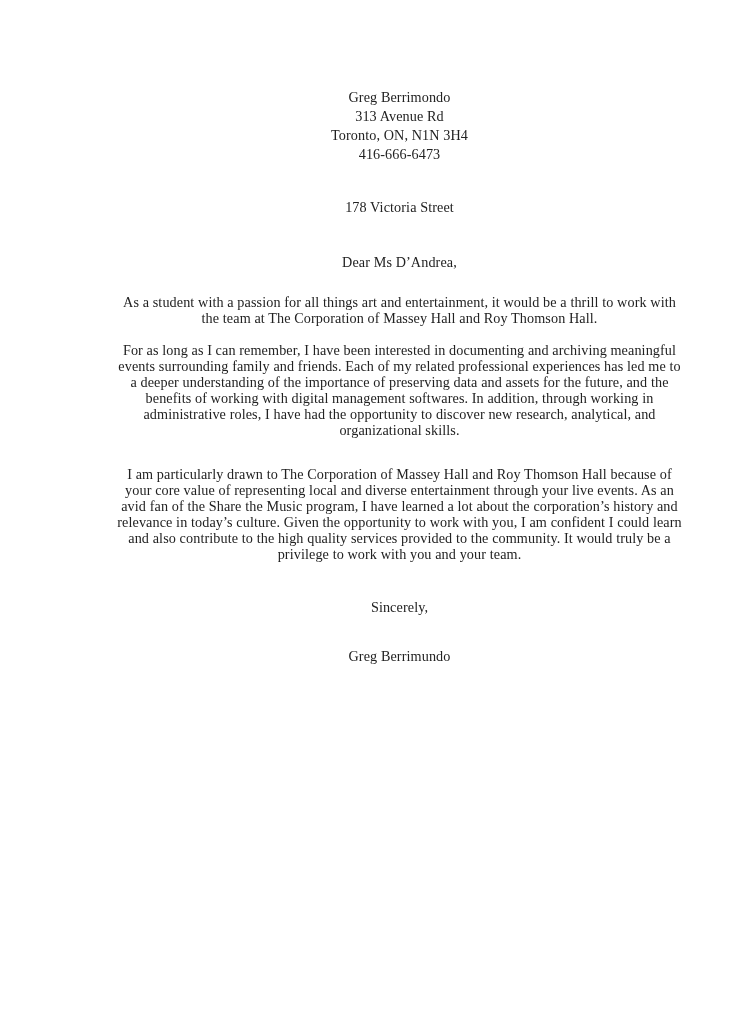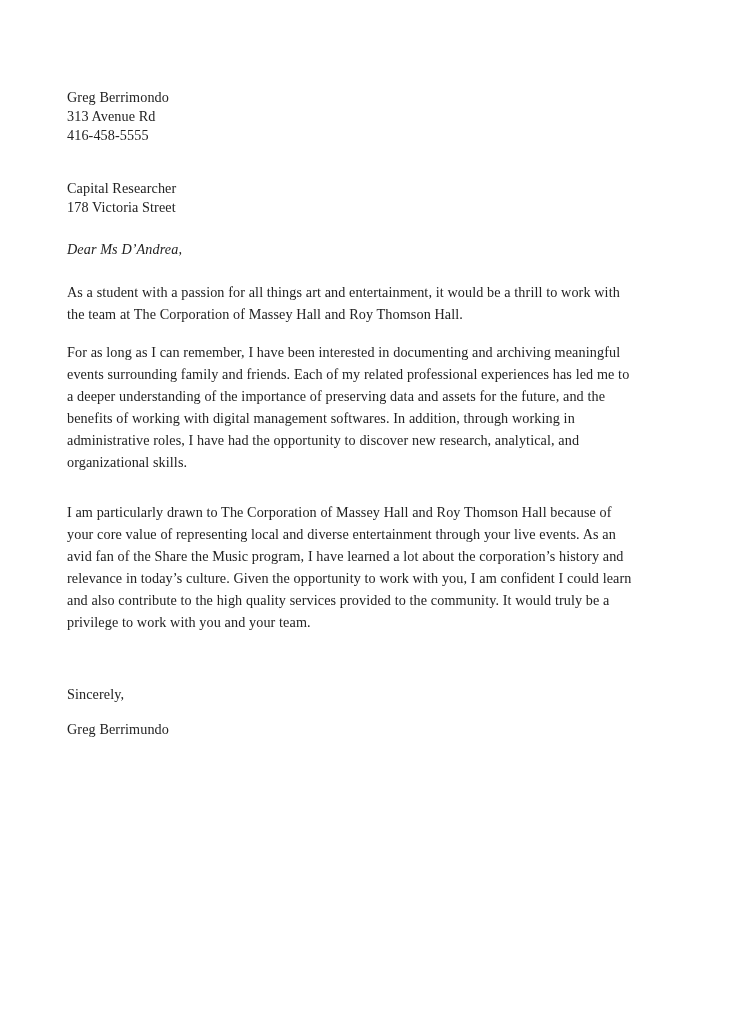--- a/index.html
+++ b/index.html
@@ -17,66 +17,66 @@
     color: #222222;
   }
   .letter {
     position: absolute;
     top: 88px;
     left: 67px;
     width: 665px;
     font-size: 14.2px;
     line-height: 19px;
     letter-spacing: 0.1px;
+    text-align: center;
   }
   .sender-block div {
     line-height: 19px;
   }
   .date-line {
     margin-top: 36px;
   }
   .recipient-block {
     margin-top: 34px;
   }
   .recipient-block div {
     line-height: 19px;
   }
   .salutation {
-    margin-top: 23px;
-    font-style: italic;
+    margin-top: 36px;
   }
   .paragraph {
     white-space: pre-line;
-    line-height: 22px;
+    line-height: 16px;
   }
   .para-1 { margin-top: 22px; }
   .para-2 { margin-top: 16px; }
   .para-3 { margin-top: 28px; }
   .closing {
-    margin-top: 52px;
+    margin-top: 36px;
   }
   .signature {
-    margin-top: 16px;
+    margin-top: 30px;
   }
 </style>
 </head>
 <body>
 
 <div class="page">
   <div class="letter">
 
     <div class="sender-block">
       <div>Greg Berrimondo</div>
       <div>313 Avenue Rd</div>
-      <div>416-458-5555</div>
+      <div>Toronto, ON, N1N 3H4</div>
+      <div>416-666-6473</div>
     </div>
 
 
     <div class="recipient-block">
-      <div>Capital Researcher</div>
       <div>178 Victoria Street</div>
     </div>
 
     <div class="salutation">Dear Ms D’Andrea,</div>
 
     <div class="paragraph para-1">As a student with a passion for all things art and entertainment, it would be a thrill to work with
 the team at The Corporation of Massey Hall and Roy Thomson Hall.</div>
     <div class="paragraph para-2">For as long as I can remember, I have been interested in documenting and archiving meaningful
 events surrounding family and friends. Each of my related professional experiences has led me to
 a deeper understanding of the importance of preserving data and assets for the future, and the

